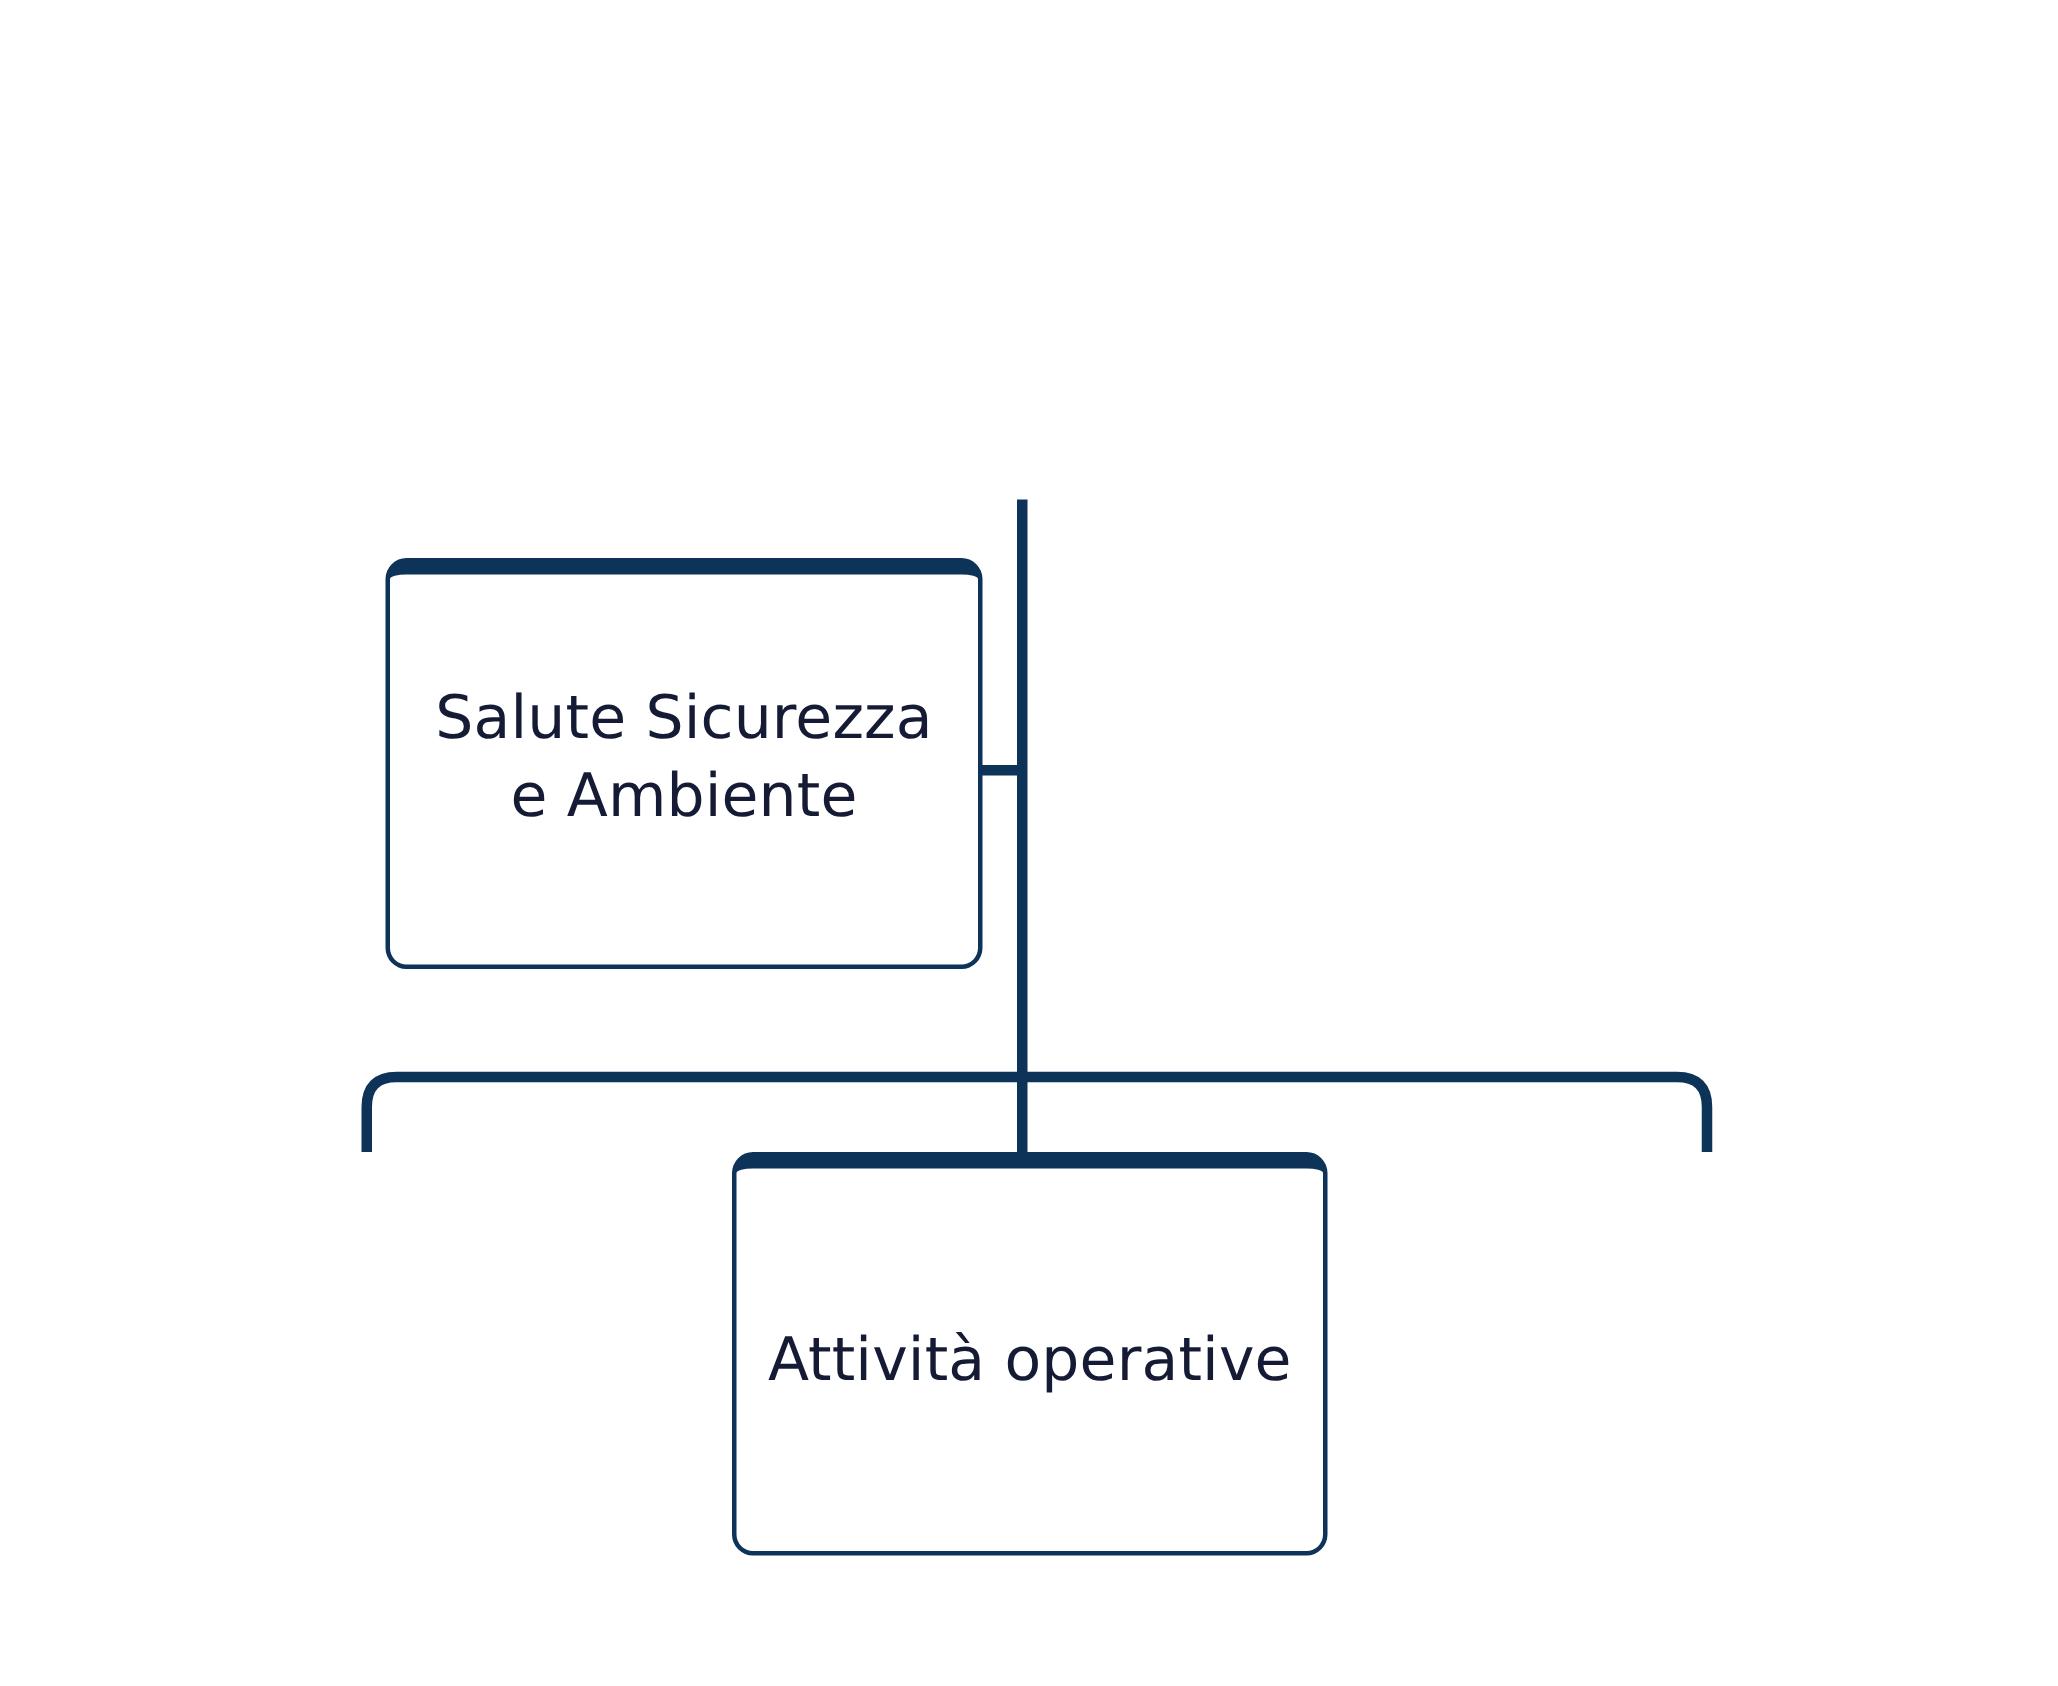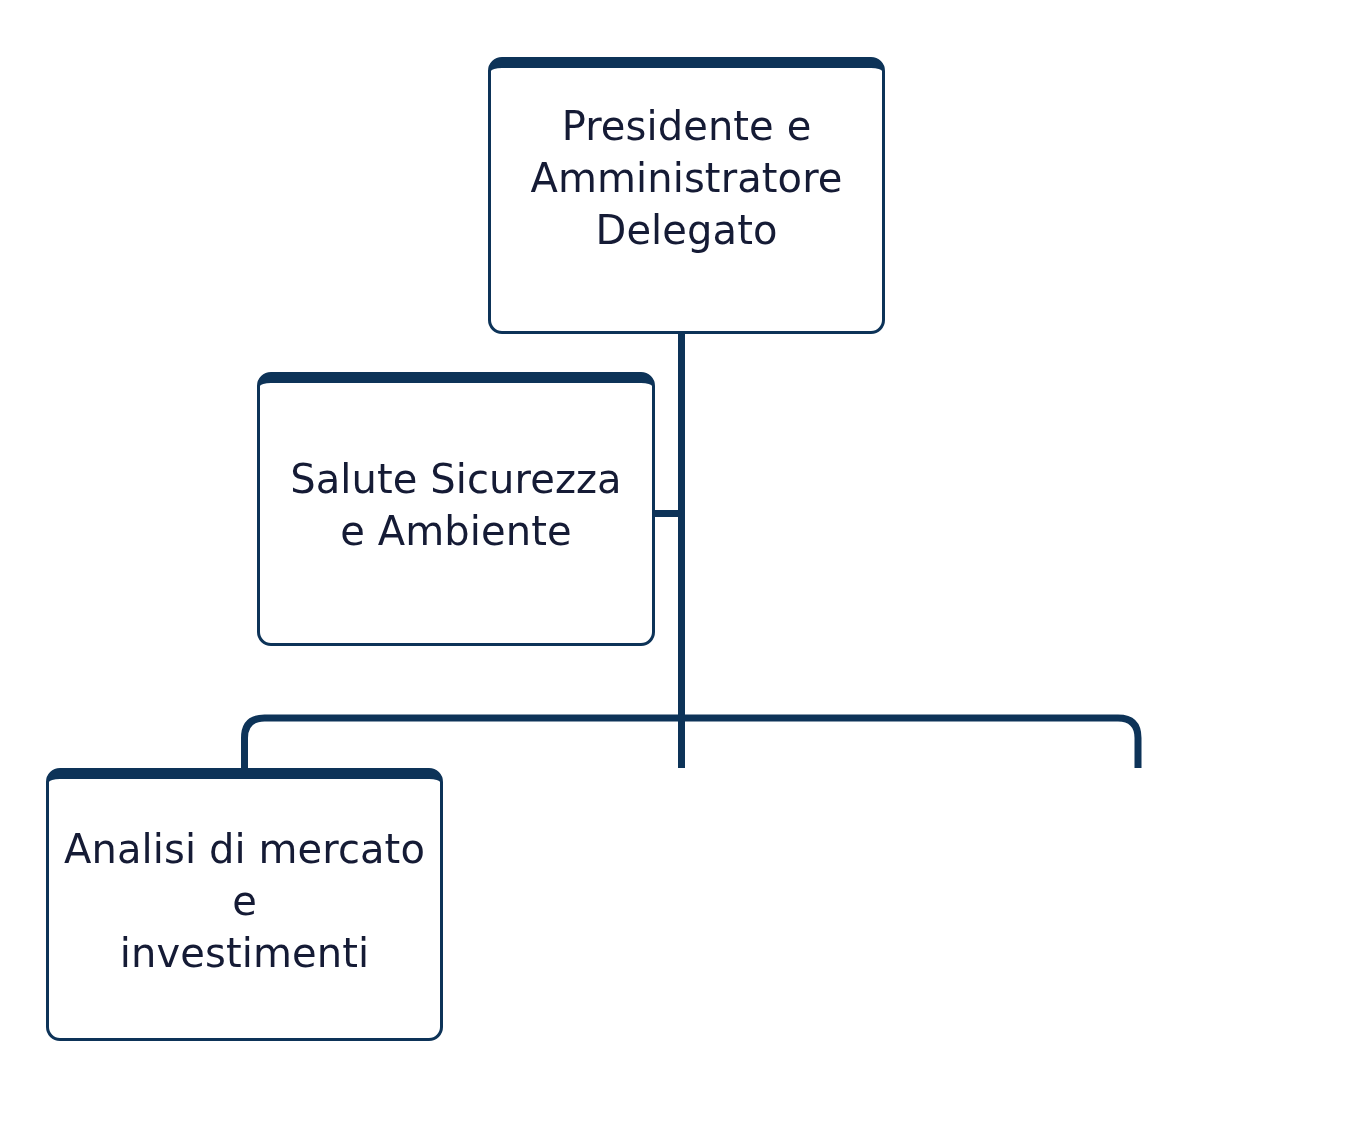--- a/index.html
+++ b/index.html
@@ -92,32 +92,25 @@
   <svg id="connector-layer" viewBox="0 0 1372 1124" width="1372" height="1124" xmlns="http://www.w3.org/2000/svg">
 
     <path d="M 681.5 333 L 681.5 768" fill="none" stroke="#0d3358" stroke-width="7"></path>
 
     <path d="M 639 513.5 L 681.5 513.5" fill="none" stroke="#0d3358" stroke-width="7"></path>
 
     <path d="M 244.5 768 L 244.5 738 Q 244.5 718 264.5 718
              L 1118 718 Q 1138 718 1138 738 L 1138 768" fill="none" stroke="#0d3358" stroke-width="7" stroke-linecap="butt"></path>
   </svg>
 
-  <div class="org-box" id="box-presidente">
-    <span class="box-label">Presidente e
-Amministratore
-Delegato</span>
-  </div>
 
   <div class="org-box" id="box-salute">
     <span class="box-label">Salute Sicurezza
 e Ambiente</span>
   </div>
 
-  <div class="org-box" id="box-analisi">
-    <span class="box-label">Analisi di mercato
-e
-investimenti</span>
+
+  <div class="org-box" id="box-attivita">
+    <span class="box-label">Attività operative</span>
   </div>
-
 
 
 </div>
 
 </body></html>

